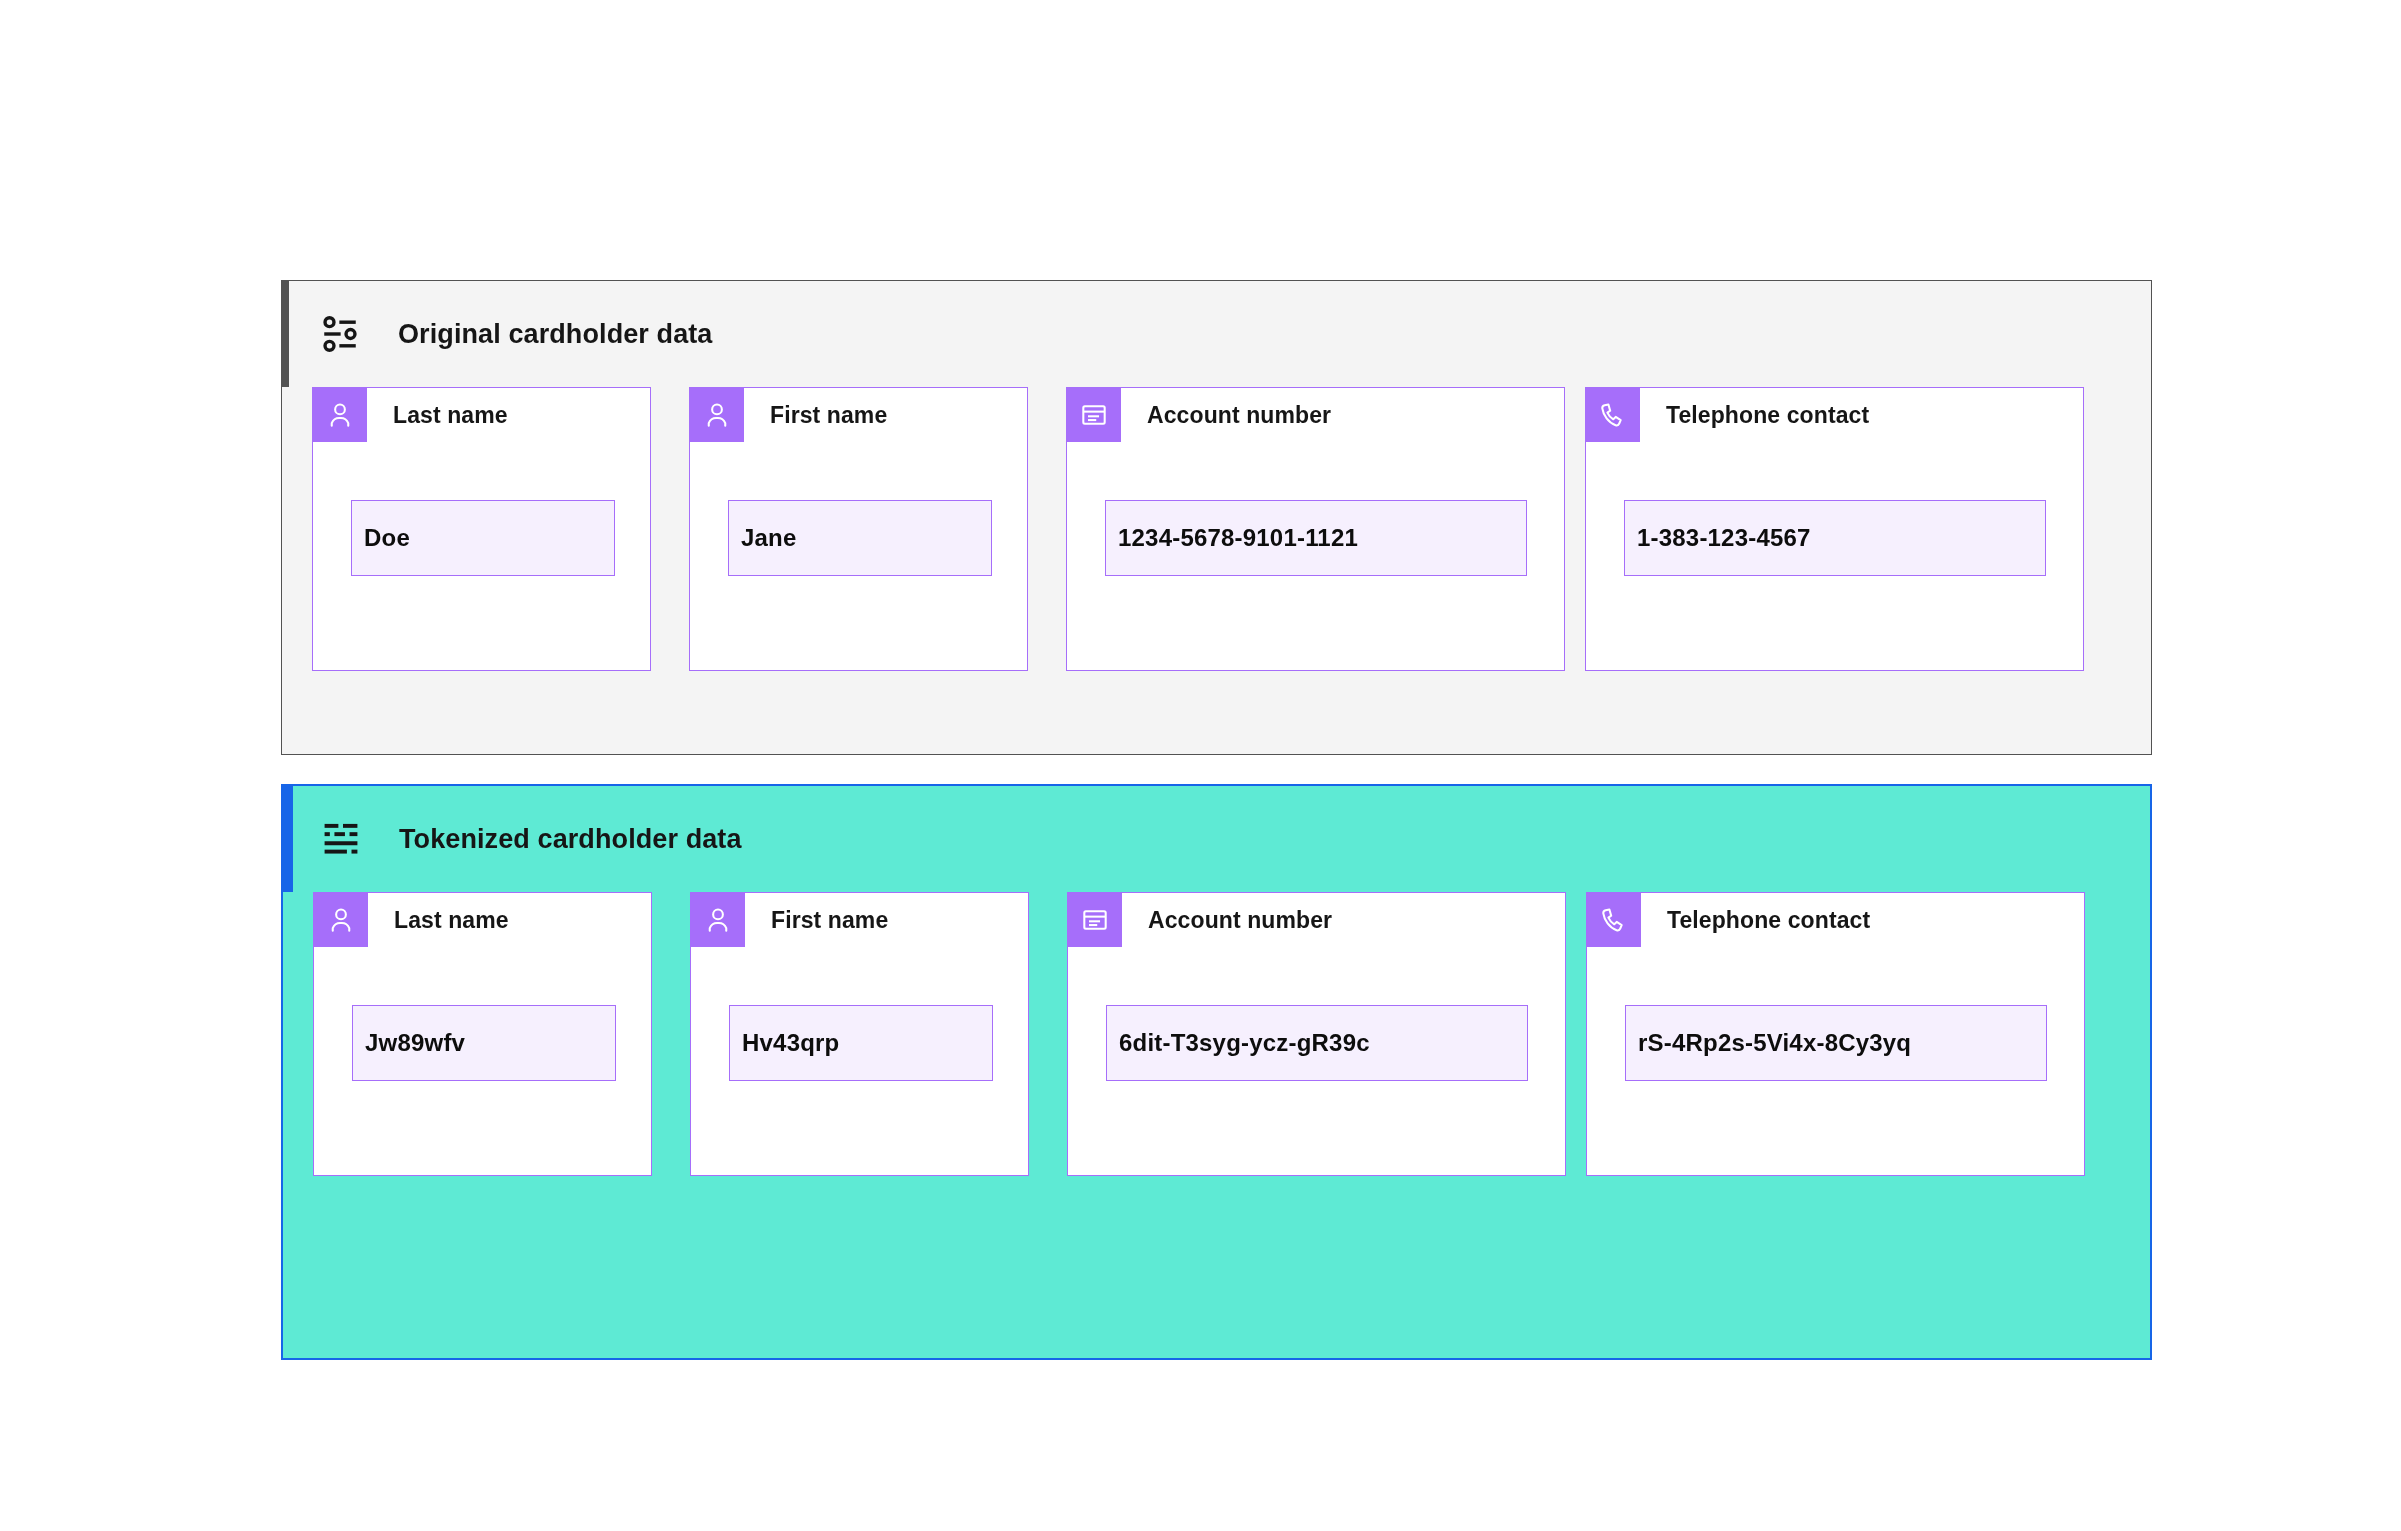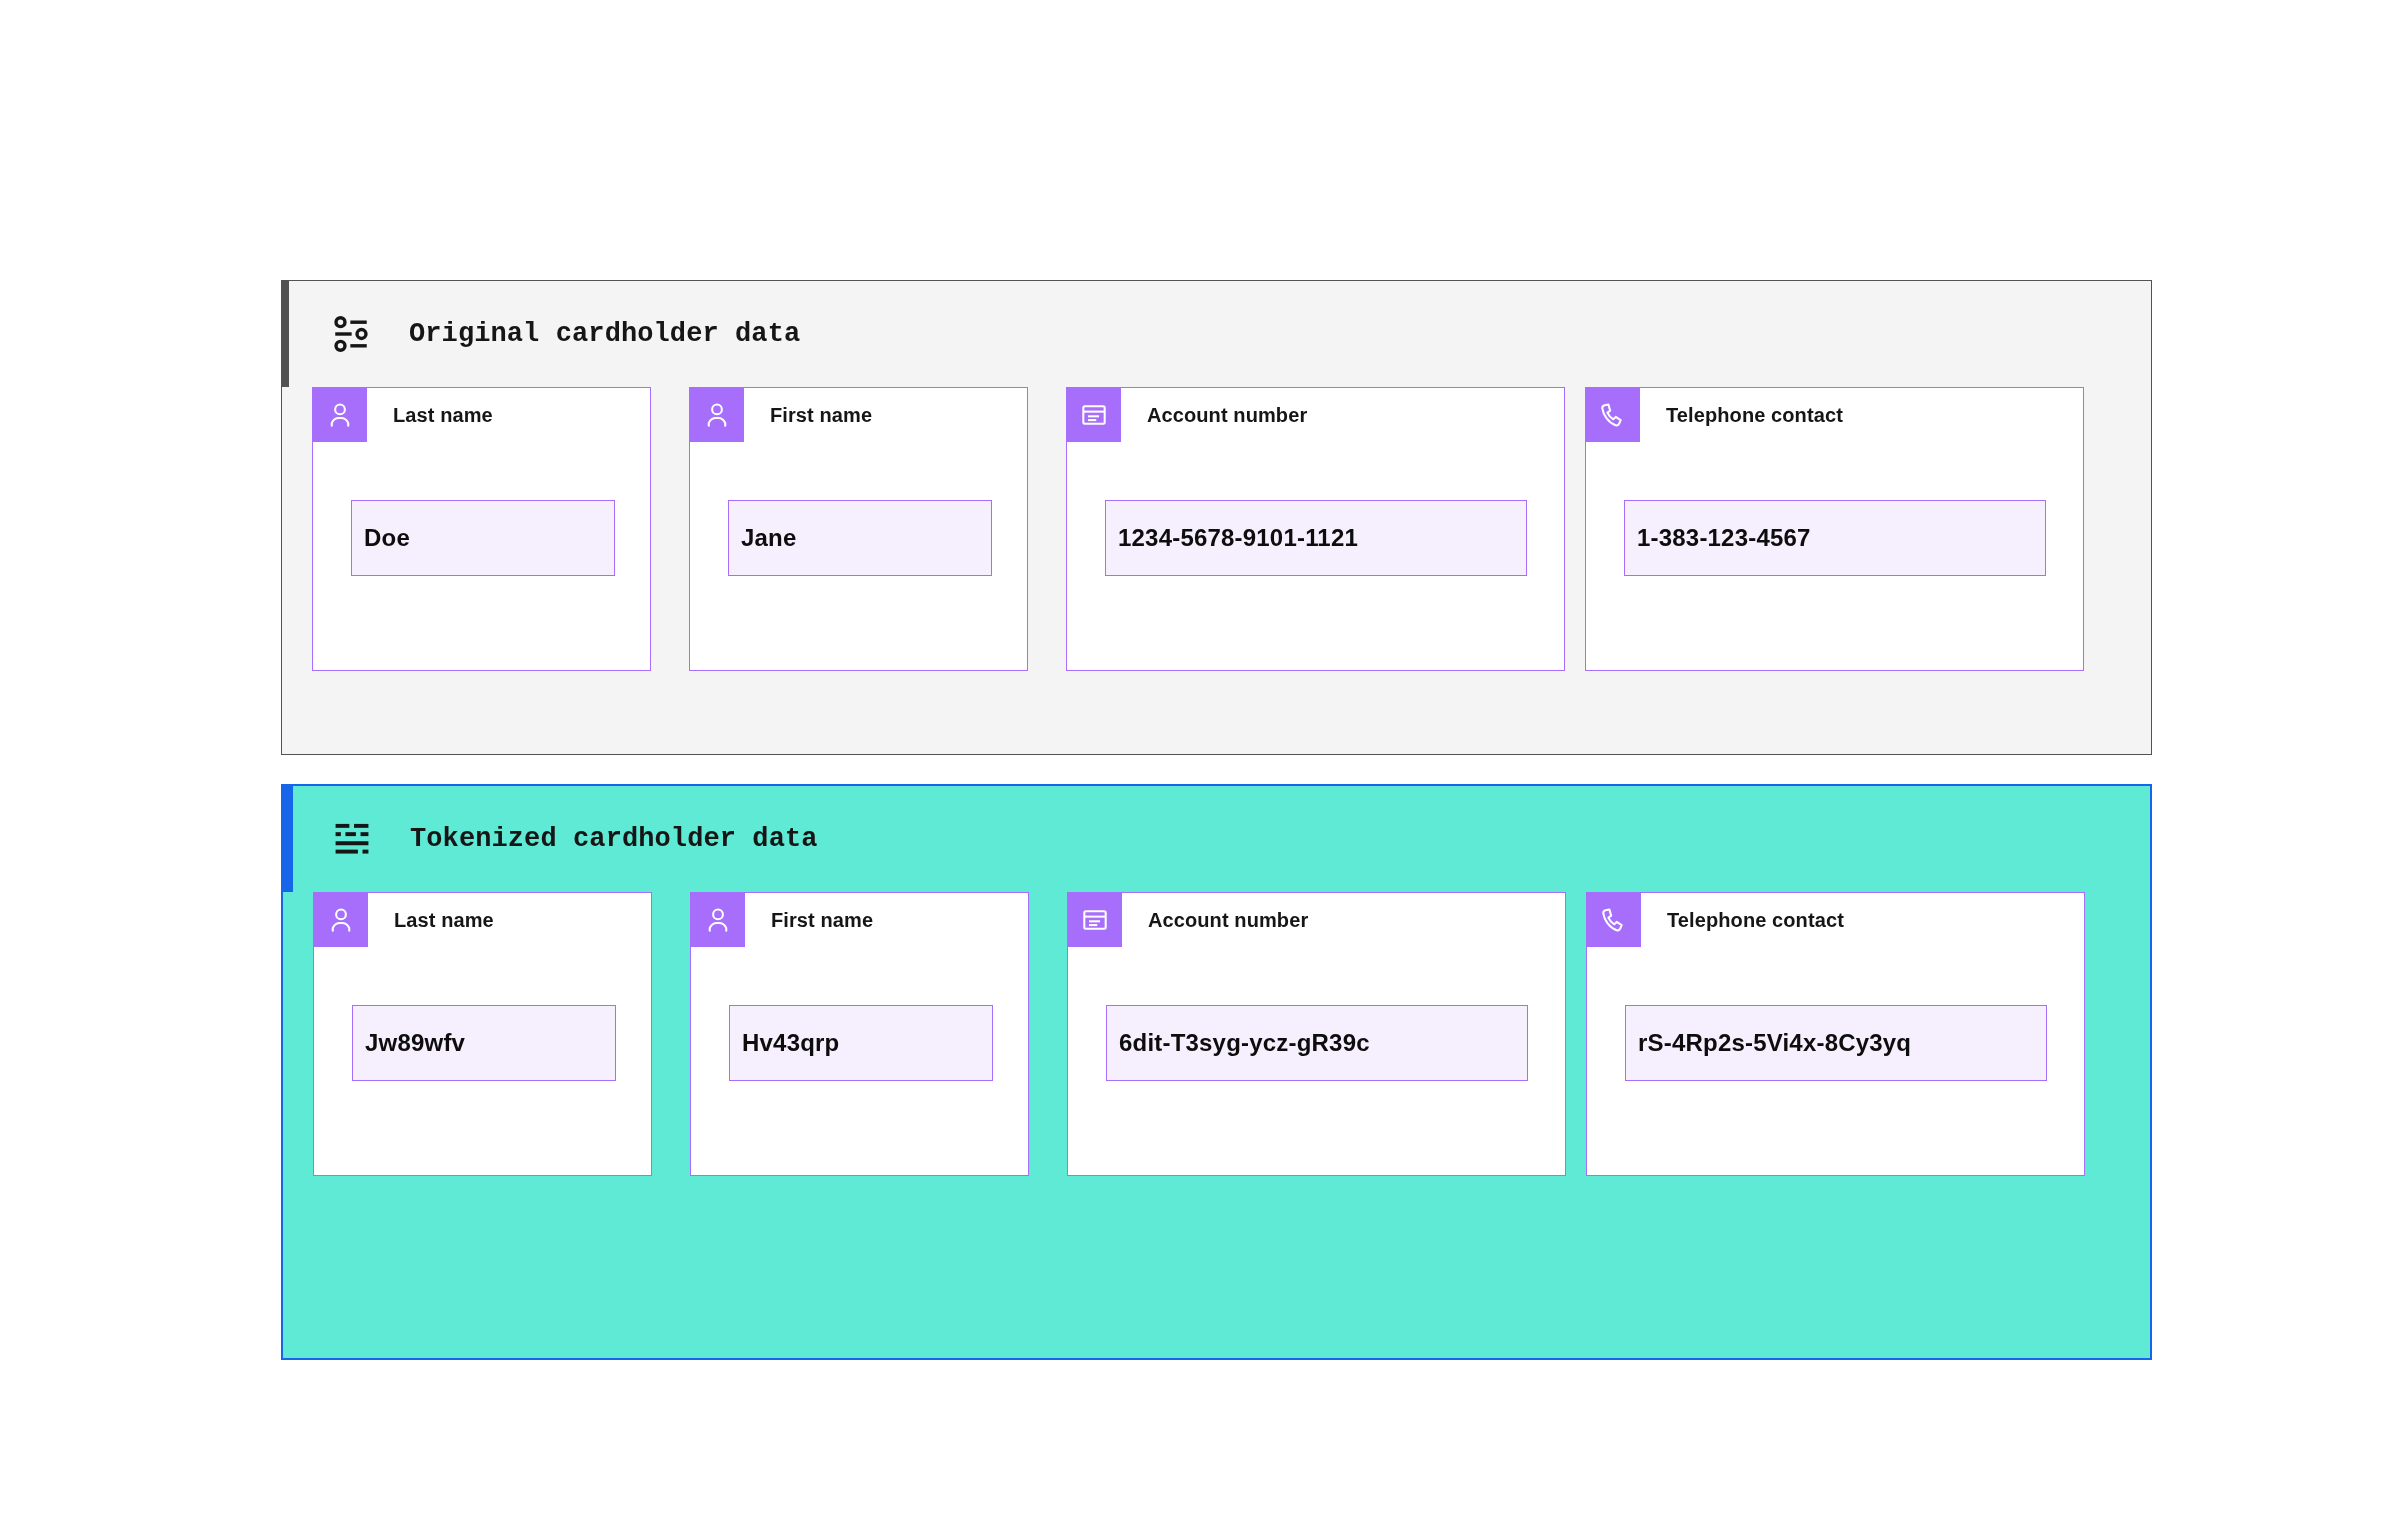--- a/index.html
+++ b/index.html
@@ -61,28 +61,27 @@
     background: #1765e8;
     height: 106px;
     left: 0;
     top: 0;
     width: 9.6px;
   }
 
   
   .panel__header {
     position: absolute;
-    left: 11px;
+    left: 0;
     top: 0;
     height: 106px;
     display: flex;
     align-items: center;
     padding-left: 37px;
     box-sizing: border-box;
-    font-family: Liberation Mono, monospace;
   }
 
   .panel__header-icon {
     width: 42px;
     height: 42px;
     flex: 0 0 42px;
     display: block;
   }
 
   .panel__header-title {
@@ -136,21 +135,21 @@
     display: block;
   }
 
   .card__label {
     position: absolute;
     left: 80px;
     top: 0;
     height: 54px;
     display: flex;
     align-items: center;
-    font-size: 20px;
+    font-size: 23px;
     font-weight: 700;
     color: #161616;
     white-space: nowrap;
     letter-spacing: 0.1px;
   }
 
   .card__value-box {
     position: absolute;
     left: 38px;
     top: 112px;

